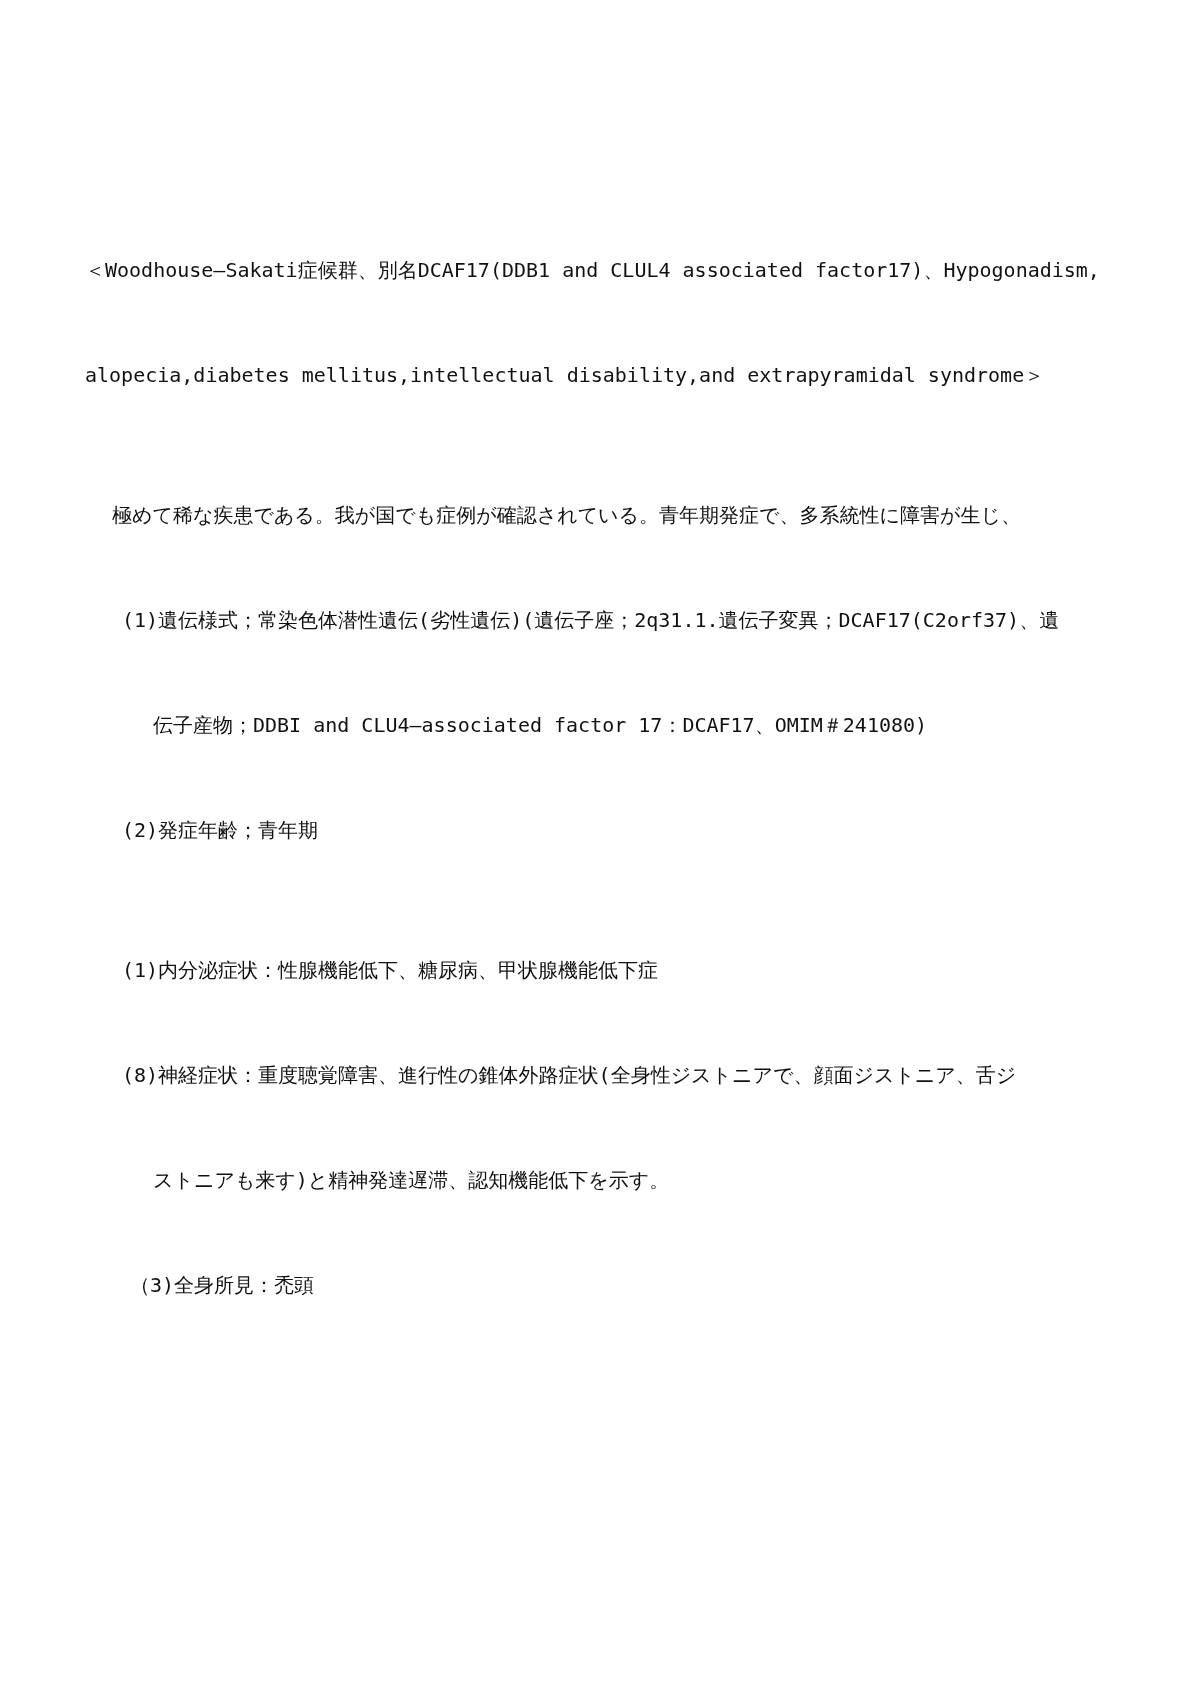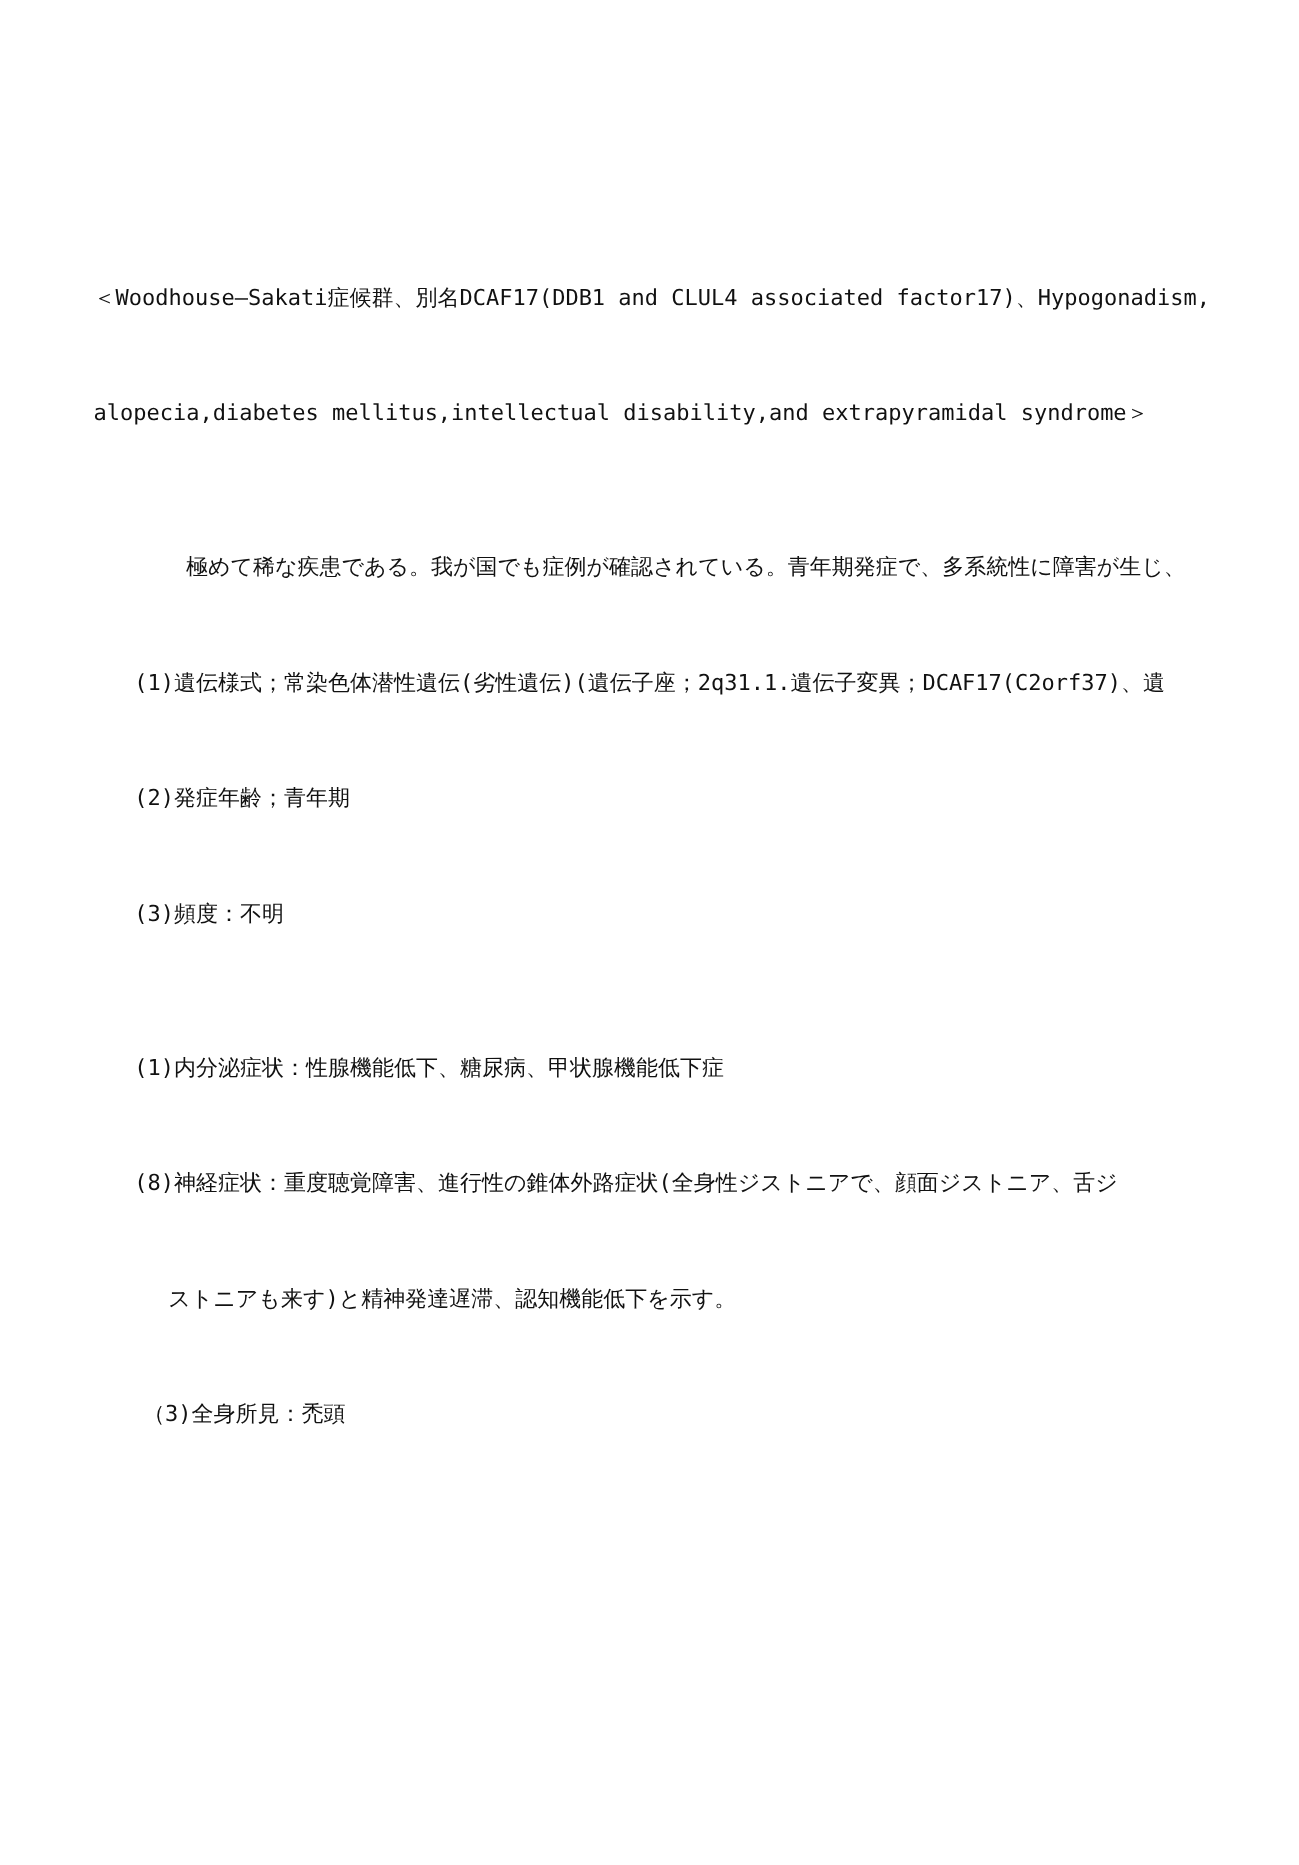--- a/index.html
+++ b/index.html
@@ -25,38 +25,38 @@
     font-size: 20px;
     line-height: 35px;
     color: #111111;
     white-space: pre-wrap;
   }
   .line {
     min-height: 35px;
   }
   
   .ind-h    { padding-left: 0px;   }  
-  .ind-body { padding-left: 27px; text-align: center;  }  
+  .ind-body { padding-left: 27px;  }  
   .ind-sub  { padding-left: 37px;  }  
   .ind-sub2 { padding-left: 45px;  }  
   .ind-cont { padding-left: 68px;  }  
 </style>
 </head>
 <body>
 
 <div class="page">
   <div class="doc">
 
     <div class="line ind-h">＜Woodhouse—Sakati症候群、別名DCAF17(DDB1 and CLUL4 associated factor17)、Hypogonadism,</div>
     <div class="line ind-h">alopecia,diabetes mellitus,intellectual disability,and extrapyramidal syndrome＞</div>
 
     <div class="line ind-body">極めて稀な疾患である。我が国でも症例が確認されている。青年期発症で、多系統性に障害が生じ、</div>
     <div class="line ind-sub">(1)遺伝様式；常染色体潜性遺伝(劣性遺伝)(遺伝子座；2q31.1.遺伝子変異；DCAF17(C2orf37)、遺</div>
+    <div class="line ind-cont">伝子産物；DDBI and CLU4—associated factor 17：DCAF17、OMIM＃241080)</div>
     <div class="line ind-sub">(2)発症年齢；青年期</div>
-    <div class="line ind-sub">(3)頻度：不明</div>
 
     <div class="line ind-sub">(1)内分泌症状：性腺機能低下、糖尿病、甲状腺機能低下症</div>
     <div class="line ind-sub">(8)神経症状：重度聴覚障害、進行性の錐体外路症状(全身性ジストニアで、顔面ジストニア、舌ジ</div>
     <div class="line ind-cont">ストニアも来す)と精神発達遅滞、認知機能低下を示す。</div>
     <div class="line ind-sub2">（3)全身所見：禿頭</div>
 
     
     
     
 

